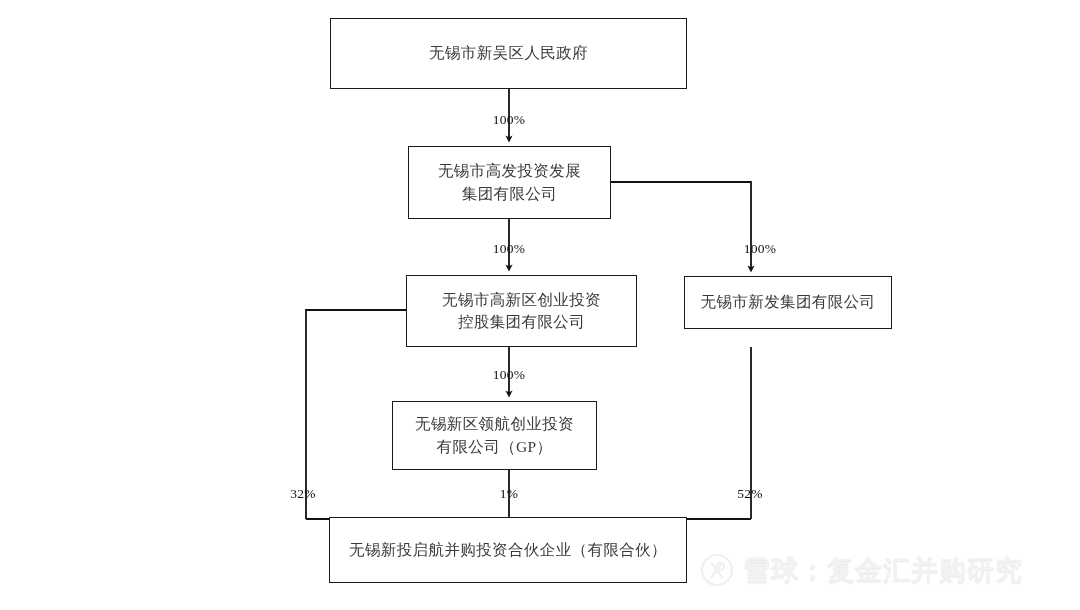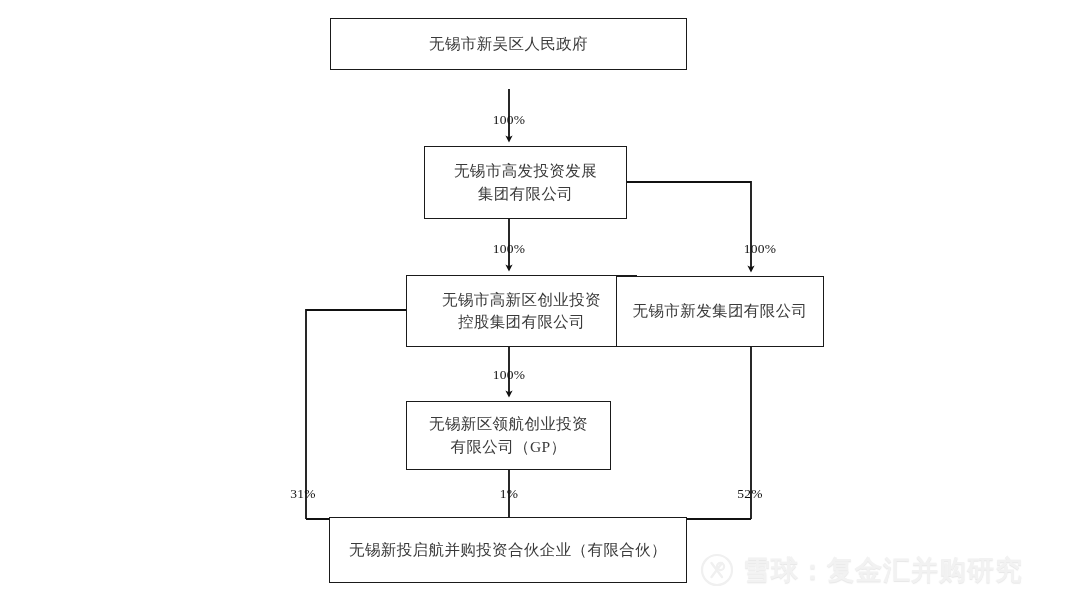--- a/index.html
+++ b/index.html
@@ -120,56 +120,56 @@
     <g>
       <line x1="751" y1="347" x2="751" y2="519" stroke="#111111" stroke-width="1.8"></line>
     </g>
 
     <g>
       <line x1="306" y1="519" x2="751" y2="519" stroke="#111111" stroke-width="1.8"></line>
       <line x1="509" y1="519" x2="509" y2="524" stroke="#111111" stroke-width="1.8" marker-end="url(#arrowhead)"></line>
     </g>
   </svg>
 
-  <div class="node-box" style="left:330px; top:18px; width:357px; height:52px;">
+  <div class="node-box" style="left:330px; top:18px; width:357px; height:71px;">
     <span class="node-label">无锡市新吴区人民政府</span>
   </div>
 
-  <div class="node-box" style="left:408px; top:146px; width:203px; height:73px;margin-left:16px;">
+  <div class="node-box" style="left:408px; top:146px; width:203px; height:73px;">
     <span class="node-label">无锡市高发投资发展
 集团有限公司</span>
   </div>
 
   <div class="node-box" style="left:406px; top:275px; width:231px; height:72px;">
     <span class="node-label">无锡市高新区创业投资
 控股集团有限公司</span>
   </div>
 
-  <div class="node-box" style="left:616px; top:276px; width:208px; height:71px;">
+  <div class="node-box" style="left:684px; top:276px; width:208px; height:53px;">
     <span class="node-label">无锡市新发集团有限公司</span>
   </div>
 
-  <div class="node-box" style="left:406px; top:401px; width:205px; height:69px;">
+  <div class="node-box" style="left:392px; top:401px; width:205px; height:69px;">
     <span class="node-label">无锡新区领航创业投资
 有限公司（GP）</span>
   </div>
 
   <div class="node-box" style="left:329px; top:517px; width:358px; height:66px;">
     <span class="node-label">无锡新投启航并购投资合伙企业（有限合伙）</span>
   </div>
 
   <div class="edge-label" style="left:509px; top:112px;">100%</div>
 
   <div class="edge-label" style="left:509px; top:241px;">100%</div>
 
   <div class="edge-label" style="left:760px; top:241px;">100%</div>
 
   <div class="edge-label" style="left:509px; top:367px;">100%</div>
 
-  <div class="edge-label" style="left:303px; top:486px;">31%</div>
+  <div class="edge-label" style="left:303px; top:486px;">32%</div>
 
   <div class="edge-label" style="left:509px; top:486px;">1%</div>
 
   <div class="edge-label" style="left:750px; top:486px;">52%</div>
 
   <div id="watermark">
     <svg class="wm-logo" viewBox="0 0 34 34">
       <circle cx="17" cy="17" r="15" fill="none" stroke="#f0f0f0" stroke-width="2.2"></circle>
       <path d="M11.5,10 L22,24 M22,10 L11.5,24" stroke="#f0f0f0" stroke-width="2.4" stroke-linecap="round" fill="none"></path>
       <circle cx="20.5" cy="13.5" r="3.6" fill="none" stroke="#f0f0f0" stroke-width="2.2"></circle>

